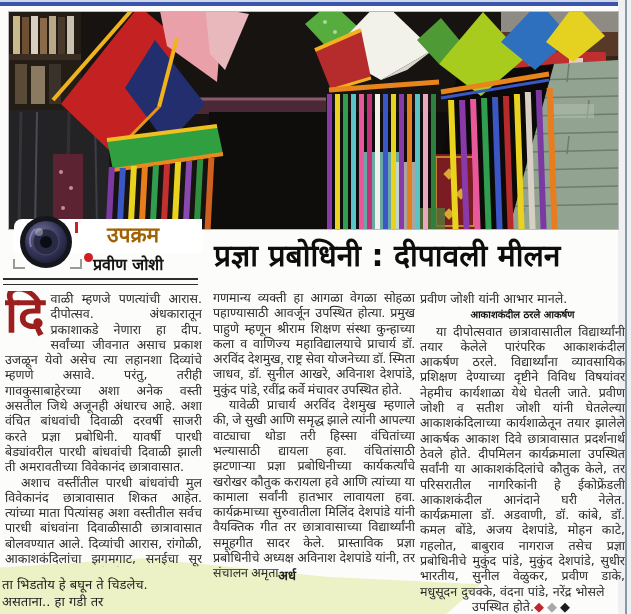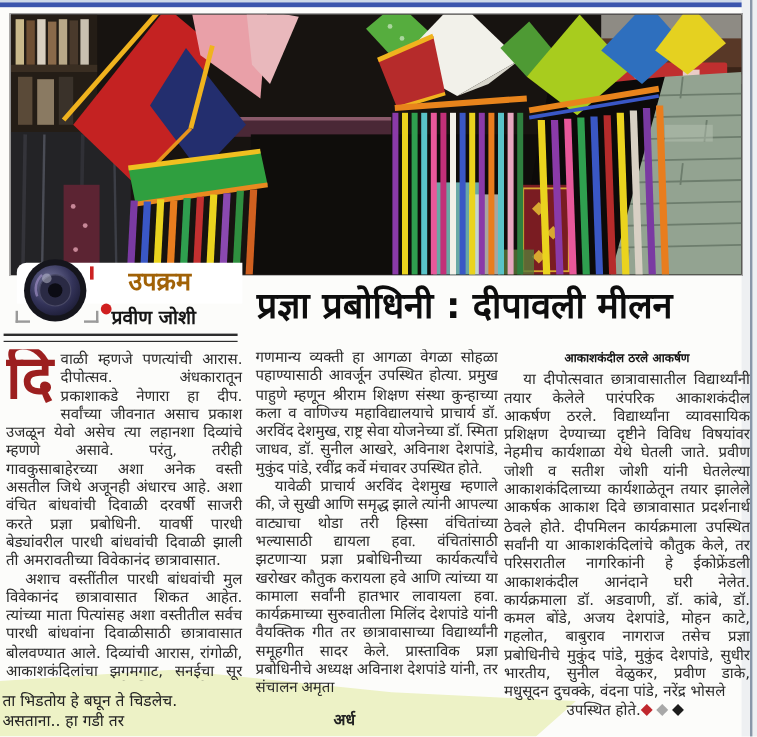--- a/index.html
+++ b/index.html
@@ -43,21 +43,21 @@
            padding-right:6px;padding-top:2px;font-family:"DejaVu Serif", serif;}
   .subhead{margin:1px 0;font-size:10px;font-weight:700;text-align:center;color:#151515;}
   .lastline{display:flex;justify-content:center;align-items:center;}
   .marks{font-size:13px;letter-spacing:3px;white-space:nowrap;}
   .m0{color:#c0272d;} .m1{color:#a8a8a8;} .m2{color:#1c1c1c;}
   
   .teaser-bg{position:absolute;left:0;top:552px;width:480px;height:62px;background:#edf2c6;
              clip-path:polygon(0 25%,30% 10%,68% 40%,100% 52%,93% 100%,0 100%);}
   .teaser-text{position:absolute;left:2px;top:576px;font-size:13px;line-height:17px;color:#222;}
   .teaser-text div{white-space:nowrap;}
-  .teaser-word{position:absolute;left:278px;top:590px;font-size:13px;font-weight:700;color:#222;}
+  .teaser-word{position:absolute;left:278px;top:566px;font-size:13px;font-weight:700;color:#222;}
 </style>
 </head>
 <body>
 
 <div class="page">
 
   <div class="top-strip"></div>
   <div class="top-line"></div>
   <div class="right-margin"></div>
   <div class="right-rule"></div>
@@ -267,20 +267,21 @@
 
   </div>
 
   <div class="col col-mid">
     <p>गणमान्य व्यक्ती हा आगळा वेगळा सोहळा पहाण्यासाठी आवर्जून उपस्थित होत्या. प्रमुख पाहुणे म्हणून श्रीराम शिक्षण संस्था कुन्हाच्या कला व वाणिज्य महाविद्यालयाचे प्राचार्य डॉ. अरविंद देशमुख, राष्ट्र सेवा योजनेच्या डॉ. स्मिता जाधव, डॉ. सुनील आखरे, अविनाश देशपांडे, मुकुंद पांडे, रवींद्र कर्वे मंचावर उपस्थित होते.</p>
     <p class="indent">यावेळी प्राचार्य अरविंद देशमुख म्हणाले की, जे सुखी आणि समृद्ध झाले त्यांनी आपल्या वाट्याचा थोडा तरी हिस्सा वंचितांच्या भल्यासाठी द्यायला हवा. वंचितांसाठी झटणाऱ्या प्रज्ञा प्रबोधिनीच्या कार्यकर्त्यांचे खरोखर कौतुक करायला हवे आणि त्यांच्या या कामाला सर्वांनी हातभार लावायला हवा. कार्यक्रमाच्या सुरुवातीला मिलिंद देशपांडे यांनी वैयक्तिक गीत तर छात्रावासाच्या विद्यार्थ्यांनी समूहगीत सादर केले. प्रास्ताविक प्रज्ञा प्रबोधिनीचे अध्यक्ष अविनाश देशपांडे यांनी, तर संचालन अमृता</p>
 
   </div>
 
   <div class="col col-right">
+    <p>प्रवीण जोशी यांनी आभार मानले.</p>
     <h3 class="subhead">आकाशकंदील ठरले आकर्षण</h3>
     <p class="indent">या दीपोत्सवात छात्रावासातील विद्यार्थ्यांनी तयार केलेले पारंपरिक आकाशकंदील आकर्षण ठरले. विद्यार्थ्यांना व्यावसायिक प्रशिक्षण देण्याच्या दृष्टीने विविध विषयांवर नेहमीच कार्यशाळा येथे घेतली जाते. प्रवीण जोशी व सतीश जोशी यांनी घेतलेल्या आकाशकंदिलाच्या कार्यशाळेतून तयार झालेले आकर्षक आकाश दिवे छात्रावासात प्रदर्शनार्थ ठेवले होते. दीपमिलन कार्यक्रमाला उपस्थित सर्वांनी या आकाशकंदिलांचे कौतुक केले, तर परिसरातील नागरिकांनी हे ईकोफ्रेंडली आकाशकंदील आनंदाने घरी नेलेत. कार्यक्रमाला डॉ. अडवाणी, डॉ. कांबे, डॉ. कमल बोंडे, अजय देशपांडे, मोहन काटे, गहलोत, बाबुराव नागराज तसेच प्रज्ञा प्रबोधिनीचे मुकुंद पांडे, मुकुंद देशपांडे, सुधीर भारतीय, सुनील वेळुकर, प्रवीण डाके, मधुसूदन दुचक्के, वंदना पांडे, नरेंद्र भोसले</p>
     <div class="lastline">
       <span>उपस्थित होते.</span>
       <span class="marks"><span class="m0">◆</span><span class="m1">◆</span><span class="m2">◆</span></span>
     </div>
 
   </div>
 
   <div class="teaser-text">

